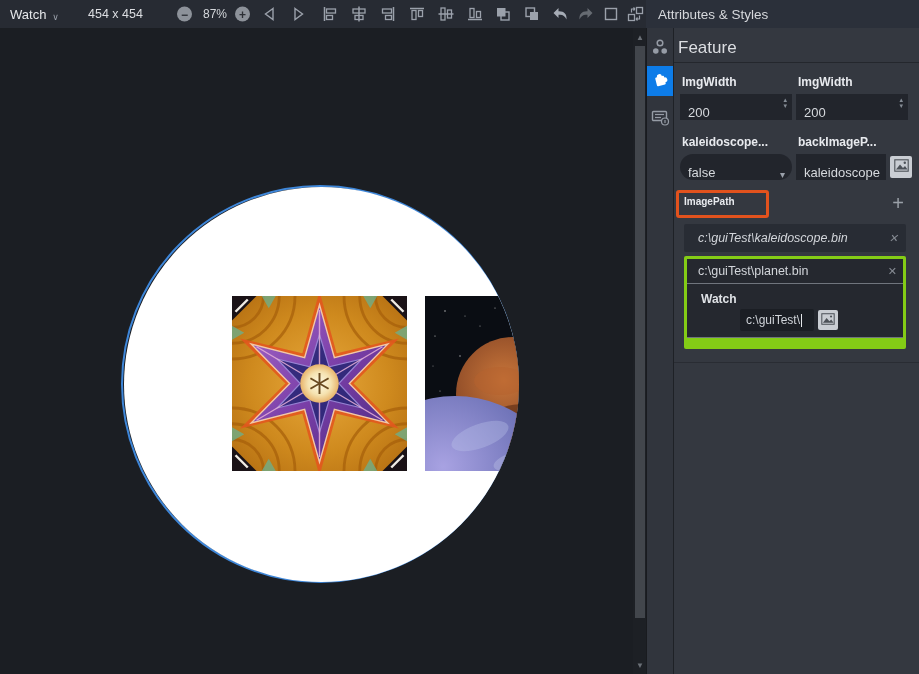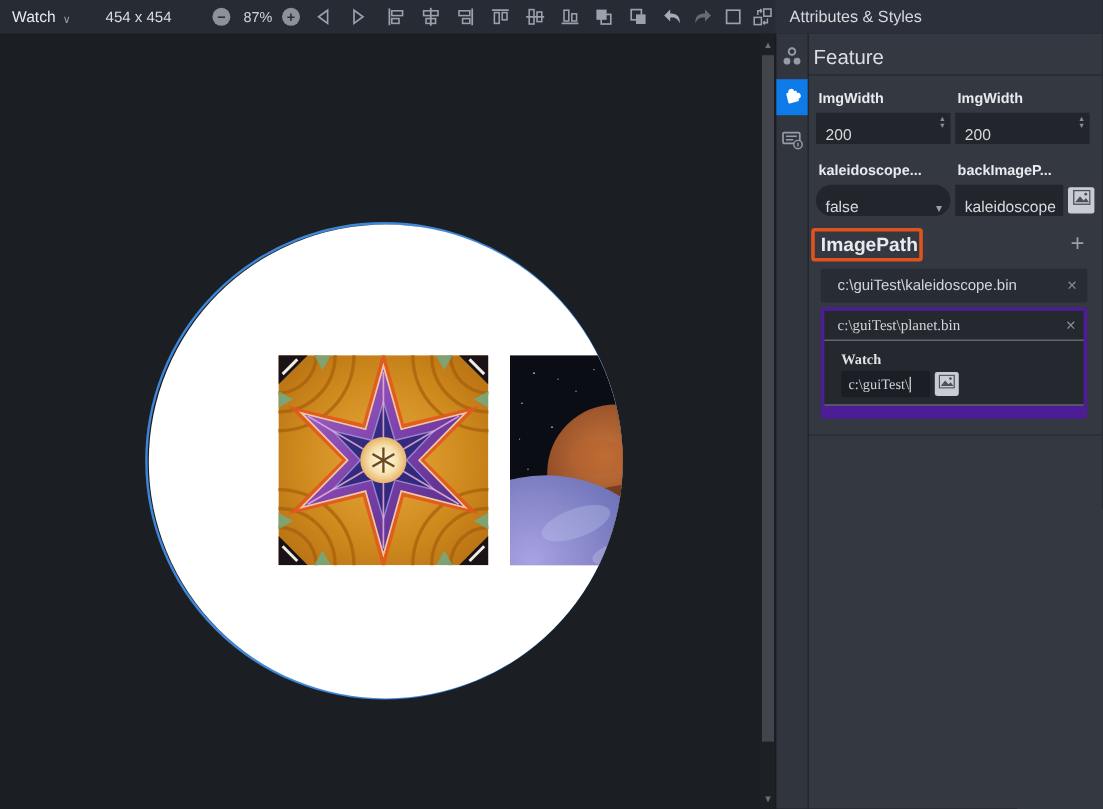--- a/index.html
+++ b/index.html
@@ -69,42 +69,42 @@
   .spin-arrows { position:absolute; right:5px; top:3px; display:flex; flex-direction:column;
     line-height:6px; font-size:7px; color:#868d96; text-align:center; }
   .dd { left:6px; top:126px; width:112px;border-radius:13px; }
   .dd .dd-arrow { position:absolute; right:7px; font-size:10px; color:#9aa0aa; }
   .tf { left:122px; top:126px; width:90px; }
   .img-btn { position:absolute; width:22px; height:22px; background:#c9cdd3;
     border-radius:2px; display:flex; align-items:center; justify-content:center; }
   .ib1 { left:216px; top:128px; }
   .hl-box { position:absolute; left:2px; top:162px; width:93px; height:28px;
     border:3px solid #e2521d; border-radius:3px; }
-  .ip-label { position:absolute; left:10px; top:168px; font-size:16px; font-weight:bold;
+  .ip-label { position:absolute; left:10px; top:168px; font-size:10px; font-weight:bold;
     color:#e8eaee; }
   .plus-btn { position:absolute; left:212px; top:163px; width:24px; height:24px;
     color:#9aa0a8; font-size:20px; font-weight:300; display:flex; align-items:center;
     justify-content:center; }
   .ip-row1 { position:absolute; left:10px; top:196px; width:222px; height:28px;
-    background:#282c34; border-radius:2px; display:flex; align-items:center; }
+    background:#282c34; border-radius:2px; display:flex; align-items:center;font-style:italic; }
   .ip-row1 .file { margin-left:14px; font-size:12.5px; color:#d2d5da; flex:1; }
   .xbtn { font-size:11px; color:#868b93; margin-right:8px; }
   .ip-card { position:absolute; left:10px; top:228px; width:222px; height:93px;
-    background:#4c1d95; border-radius:2px;font-family:Liberation Serif, serif; }
+    background:#84cc16; border-radius:2px; }
   .ip-card-inner { position:absolute; left:3px; right:3px; top:3px; height:79px;
     background:#25282f; border-bottom:1px solid #70757d; }
   .ip-card-header { height:25px; display:flex; align-items:center;
     border-bottom:1px solid #70757d; }
   .ip-card-header .file { margin-left:11px; font-size:12.5px; color:#d2d5da; flex:1; }
   .ip-card-header .xbtn { margin-right:6px; }
   .path-label { position:absolute; left:14px; top:33px; font-size:12px; font-weight:bold;
     color:#dfe2e6; }
   .path-row { position:absolute; left:14px; top:50px; display:flex; align-items:center; }
   .path-input { width:74px; height:22px; background:#1b1e24; border-radius:2px;
-    display:flex; align-items:center; padding-left:6px; font-size:12px; color:#cfd3d8; }
+    display:flex; align-items:center; padding-left:6px; font-size:12px; color:#cfd3d8;margin-left:39px; }
   .caret { display:inline-block; width:1px; height:13px; background:#e4e6ea; margin-left:1px; }
   .img-btn-sm { width:20px; height:20px; background:#c9cdd3; border-radius:2px;
     margin-left:4px; display:flex; align-items:center; justify-content:center; }
 </style>
 </head>
 <body>
 
 <div class="app">
 
   <div class="toolbar">

